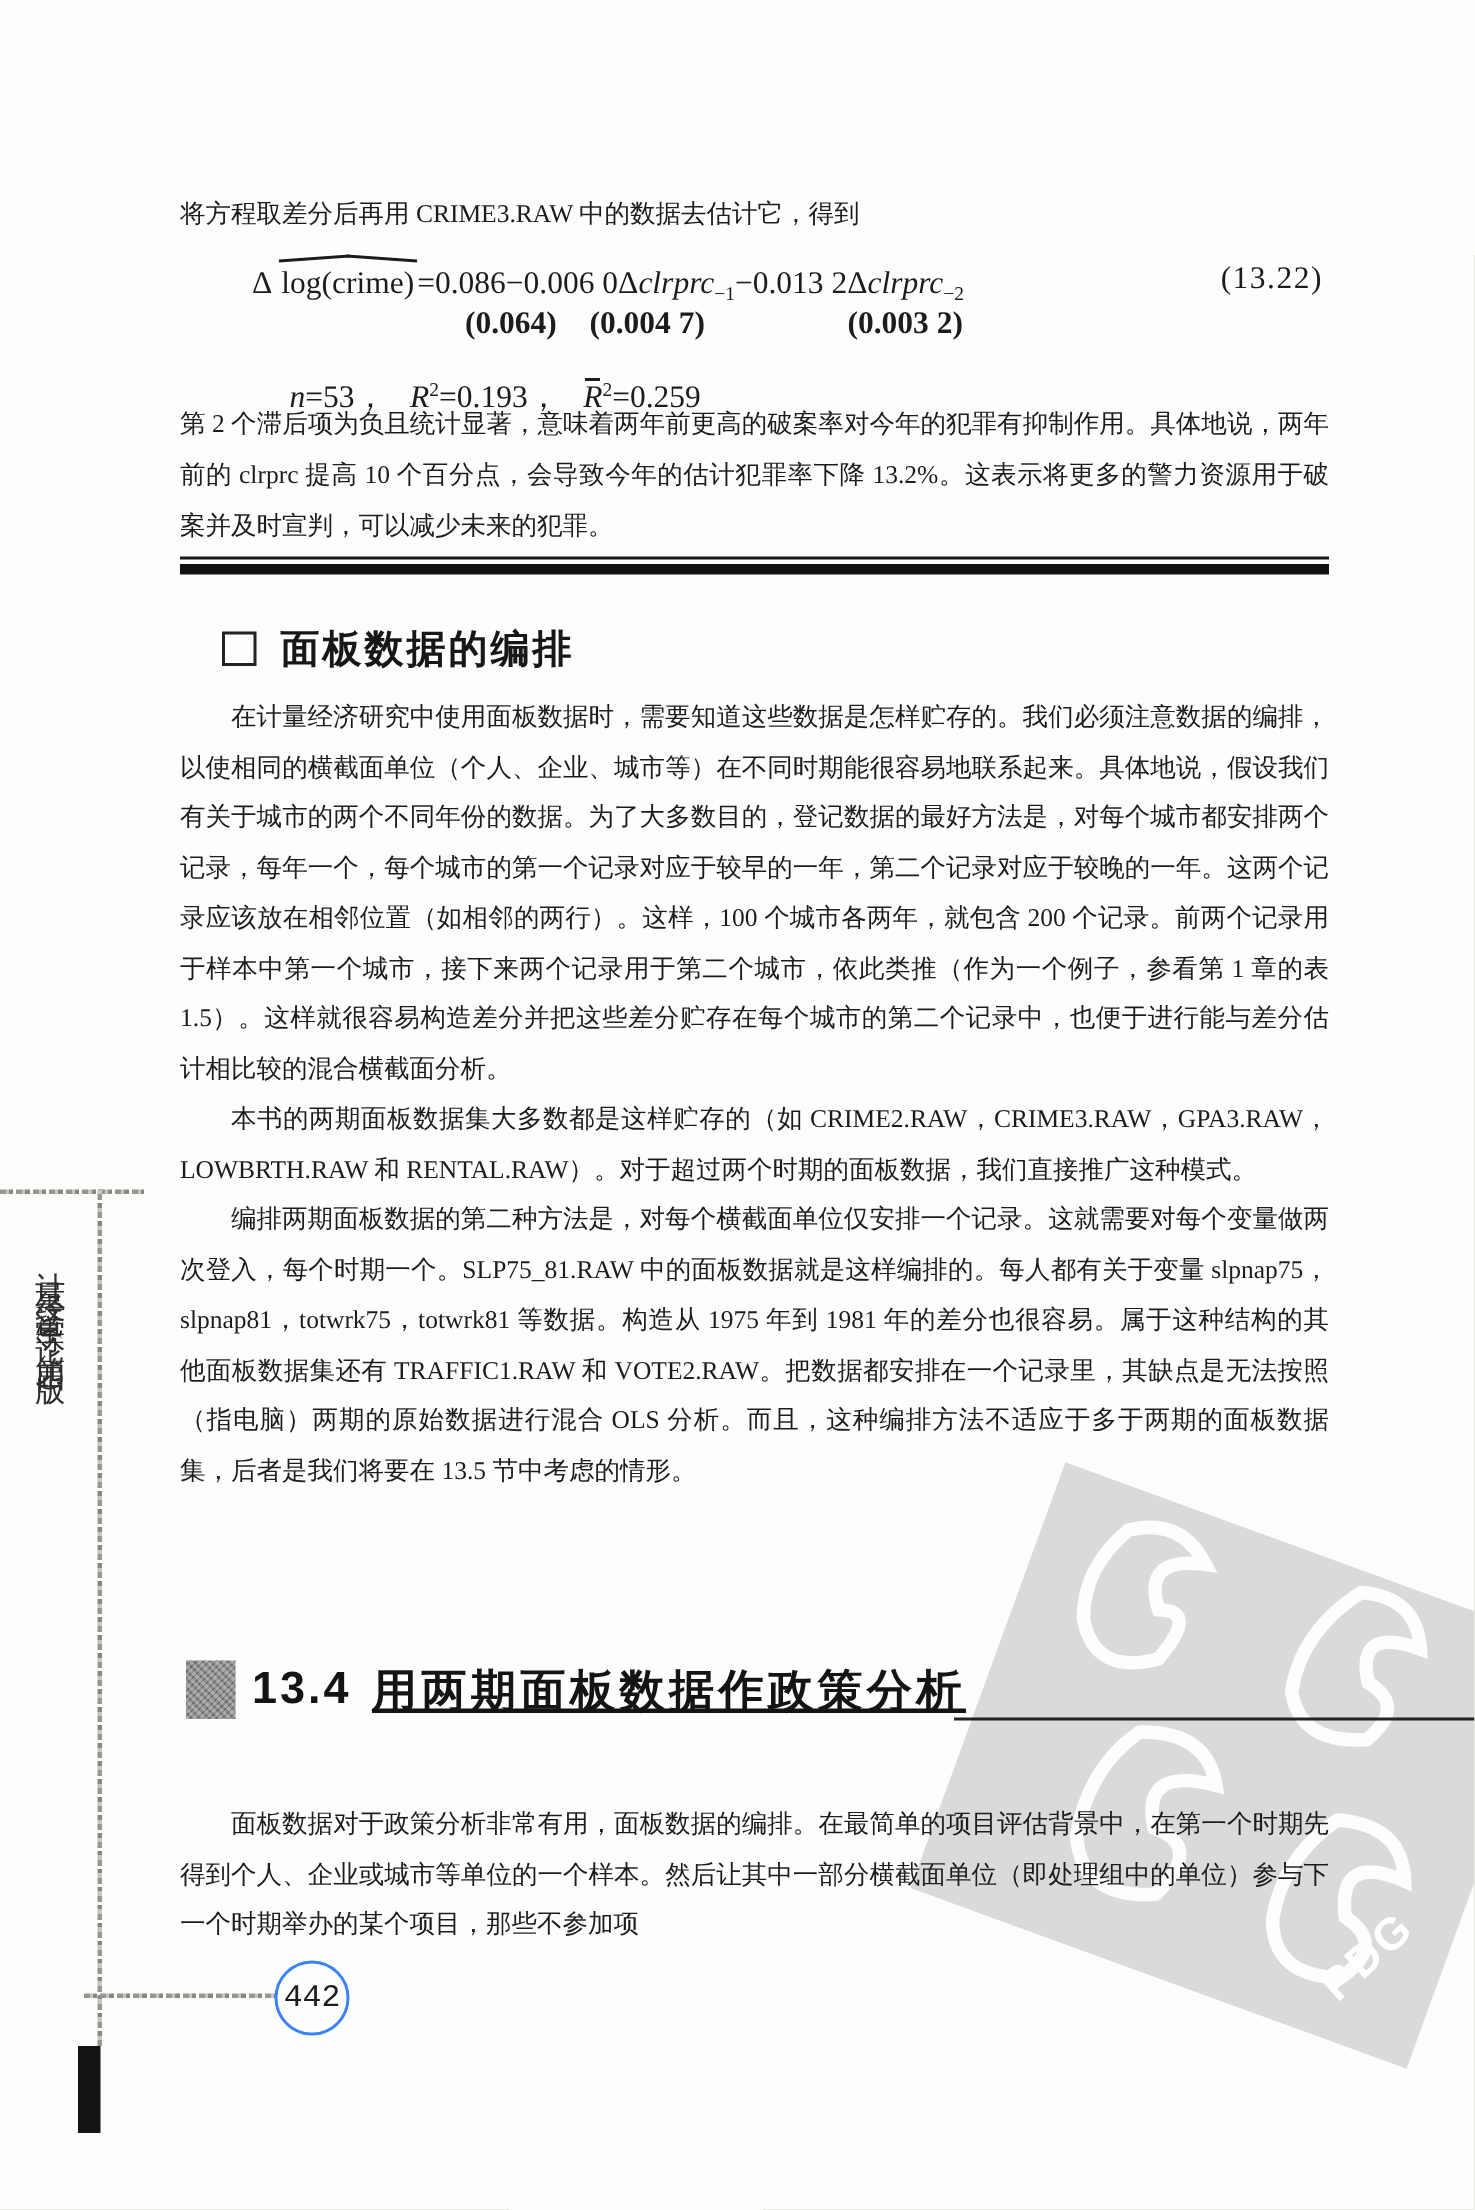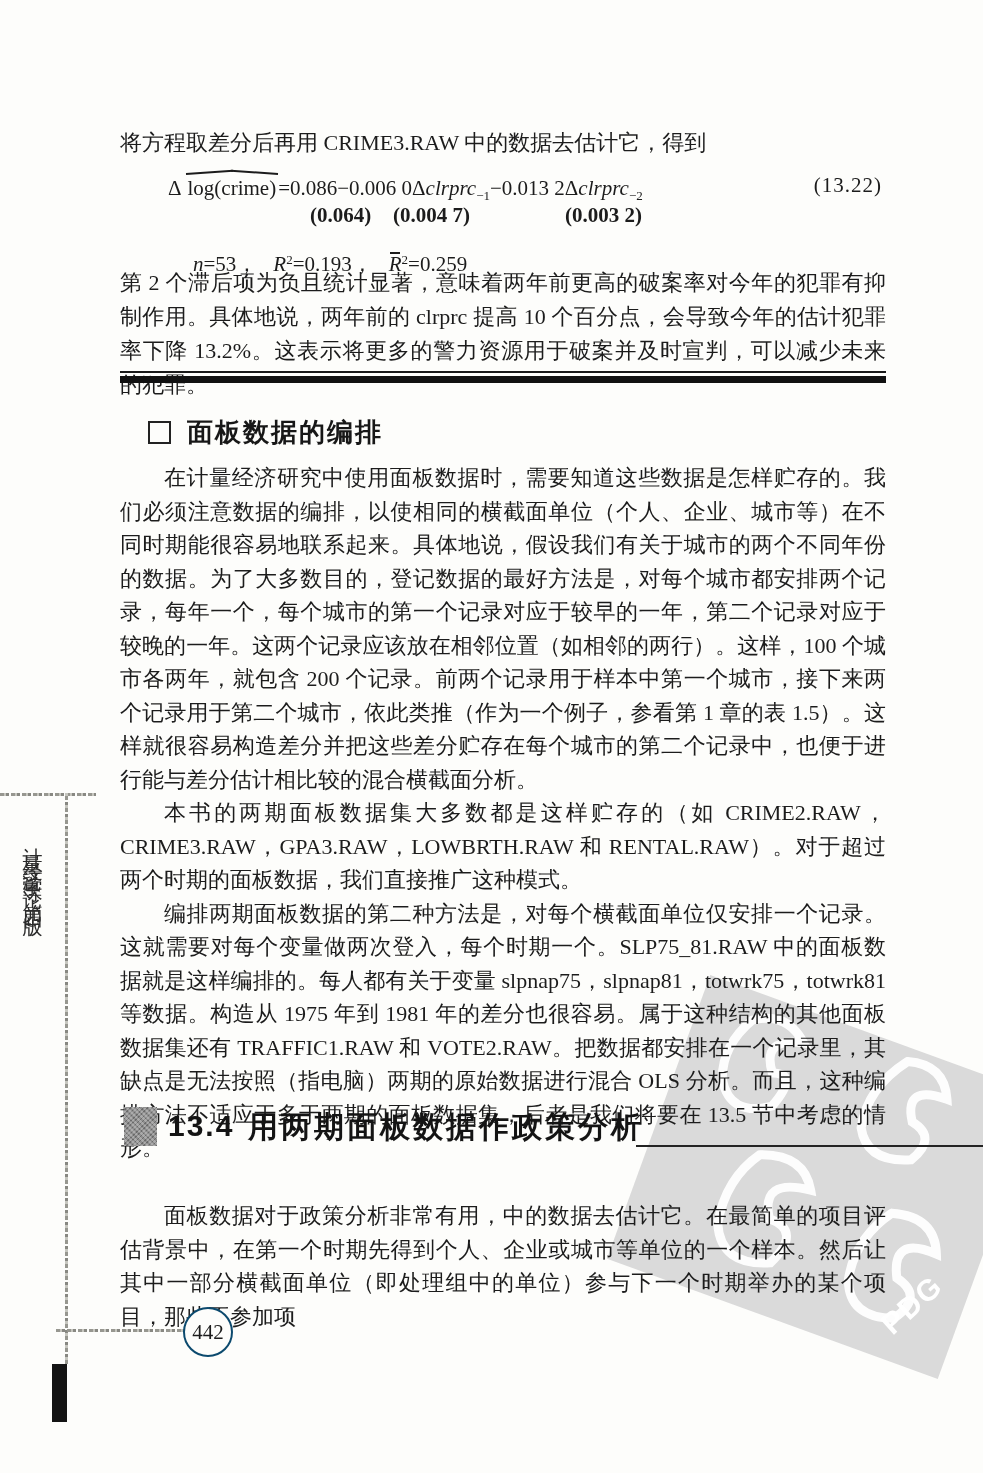--- a/index.html
+++ b/index.html
@@ -7,21 +7,21 @@
     position:relative;
     width:983px;height:1473px;
     background:#fdfdfb;
     overflow:hidden;
     font-family:"Liberation Serif","DejaVu Serif",serif;
     color:#1c1c1c;
   }
   
   .para{
     margin:0;
-    font-size:22px;
+    font-size:17px;
     line-height:33.5px;
     text-align:justify;
     color:#1c1c1c;
   }
   .lh34{line-height:34px;}
   .indent{text-indent:2em;}
 
   #p-intro{position:absolute;top:126px;left:120px;width:766px;}
   #p-after{position:absolute;top:266px;left:120px;width:766px;}
   #body-main{position:absolute;top:461px;left:120px;width:766px;}
@@ -71,29 +71,29 @@
   #h-134{position:absolute;top:1102px;left:120px;width:790px;height:48px;
     font-family:"Liberation Sans","DejaVu Sans",sans-serif;font-weight:bold;color:#141414;}
   .gray-square{
     position:absolute;left:4px;top:5px;width:33px;height:39px;
     background:
       repeating-linear-gradient(45deg,rgba(255,255,255,.25) 0 2px,transparent 2px 4px),
       repeating-linear-gradient(-45deg,rgba(0,0,0,.25) 0 1px,transparent 1px 3px),
       #8f8f8f;
   }
   .h2-num{position:absolute;left:48px;top:7px;font-size:30px;letter-spacing:2px;}
-  .h2-title{position:absolute;left:128px;top:5px;font-size:30px;letter-spacing:3px;}
+  .h2-title{position:absolute;left:128px;top:5px;font-size:30px;letter-spacing:3px;text-decoration:underline;}
   .h2-underline{position:absolute;left:516px;width:394px;bottom:3px;height:2px;background:#232323;}
 
   
   #page-circle{
     position:absolute;left:183px;top:1307px;width:46px;height:46px;
-    border:2px solid #0c4a6e;border-radius:50%;background:#fdfdfb;
+    border:2px solid #3b82f6;border-radius:50%;background:#fdfdfb;
     display:flex;align-items:center;justify-content:center;
-    font-size:21px;z-index:4;
+    font-size:21px;z-index:4;font-family:Liberation Mono, monospace;
   }
   .dot-h{background:repeating-linear-gradient(90deg,#979790 0 4px,#c6c6bf 4px 6px,#888882 6px 9px,transparent 9px 11px);}
   .dot-v{background:repeating-linear-gradient(0deg,#979790 0 4px,#c6c6bf 4px 7px,#888882 7px 10px,transparent 10px 12px);}
   #line-top{position:absolute;left:0;top:793px;width:96px;height:3px;z-index:2;}
   #line-vert{position:absolute;left:65px;top:793px;width:3px;height:571px;z-index:2;}
   #line-page{position:absolute;left:56px;top:1329px;width:152px;height:3px;z-index:3;}
   #black-bar{position:absolute;left:52px;top:1364px;width:15px;height:58px;background:#141414;z-index:3;}
 
   #sidebar-title{
     position:absolute;left:20px;top:832px;
@@ -171,21 +171,21 @@
       <p class="para indent">编排两期面板数据的第二种方法是，对每个横截面单位仅安排一个记录。这就需要对每个变量做两次登入，每个时期一个。SLP75_81.RAW 中的面板数据就是这样编排的。每人都有关于变量 slpnap75，slpnap81，totwrk75，totwrk81 等数据。构造从 1975 年到 1981 年的差分也很容易。属于这种结构的其他面板数据集还有 TRAFFIC1.RAW 和 VOTE2.RAW。把数据都安排在一个记录里，其缺点是无法按照（指电脑）两期的原始数据进行混合 OLS 分析。而且，这种编排方法不适应于多于两期的面板数据集，后者是我们将要在 13.5 节中考虑的情形。</p>
     </div>
 
     <div id="h-134">
       <span class="gray-square"></span>
       <span class="h2-num">13.4</span>
       <span class="h2-title">用两期面板数据作政策分析</span>
       <span class="h2-underline"></span>
     </div>
 
-    <p id="p-policy" class="para indent">面板数据对于政策分析非常有用，中的数据去估计它。在最简单的项目评估背景中，在第一个时期先得到个人、企业或城市等单位的一个样本。然后让其中一部分横截面单位（即处理组中的单位）参与下一个时期举办的某个项目，那些不参加项</p>
+    <p id="p-policy" class="para indent">面板数据对于政策分析非常有用，面板数据的编排。在最简单的项目评估背景中，在第一个时期先得到个人、企业或城市等单位的一个样本。然后让其中一部分横截面单位（即处理组中的单位）参与下一个时期举办的某个项目，那些不参加项</p>
 
   </div>
 
   <div id="line-top" class="dot-h"></div>
   <div id="line-vert" class="dot-v"></div>
   <div id="line-page" class="dot-h"></div>
   <div id="black-bar"></div>
 
   <div id="sidebar-title">计量经济学导论（第四版）</div>
 

